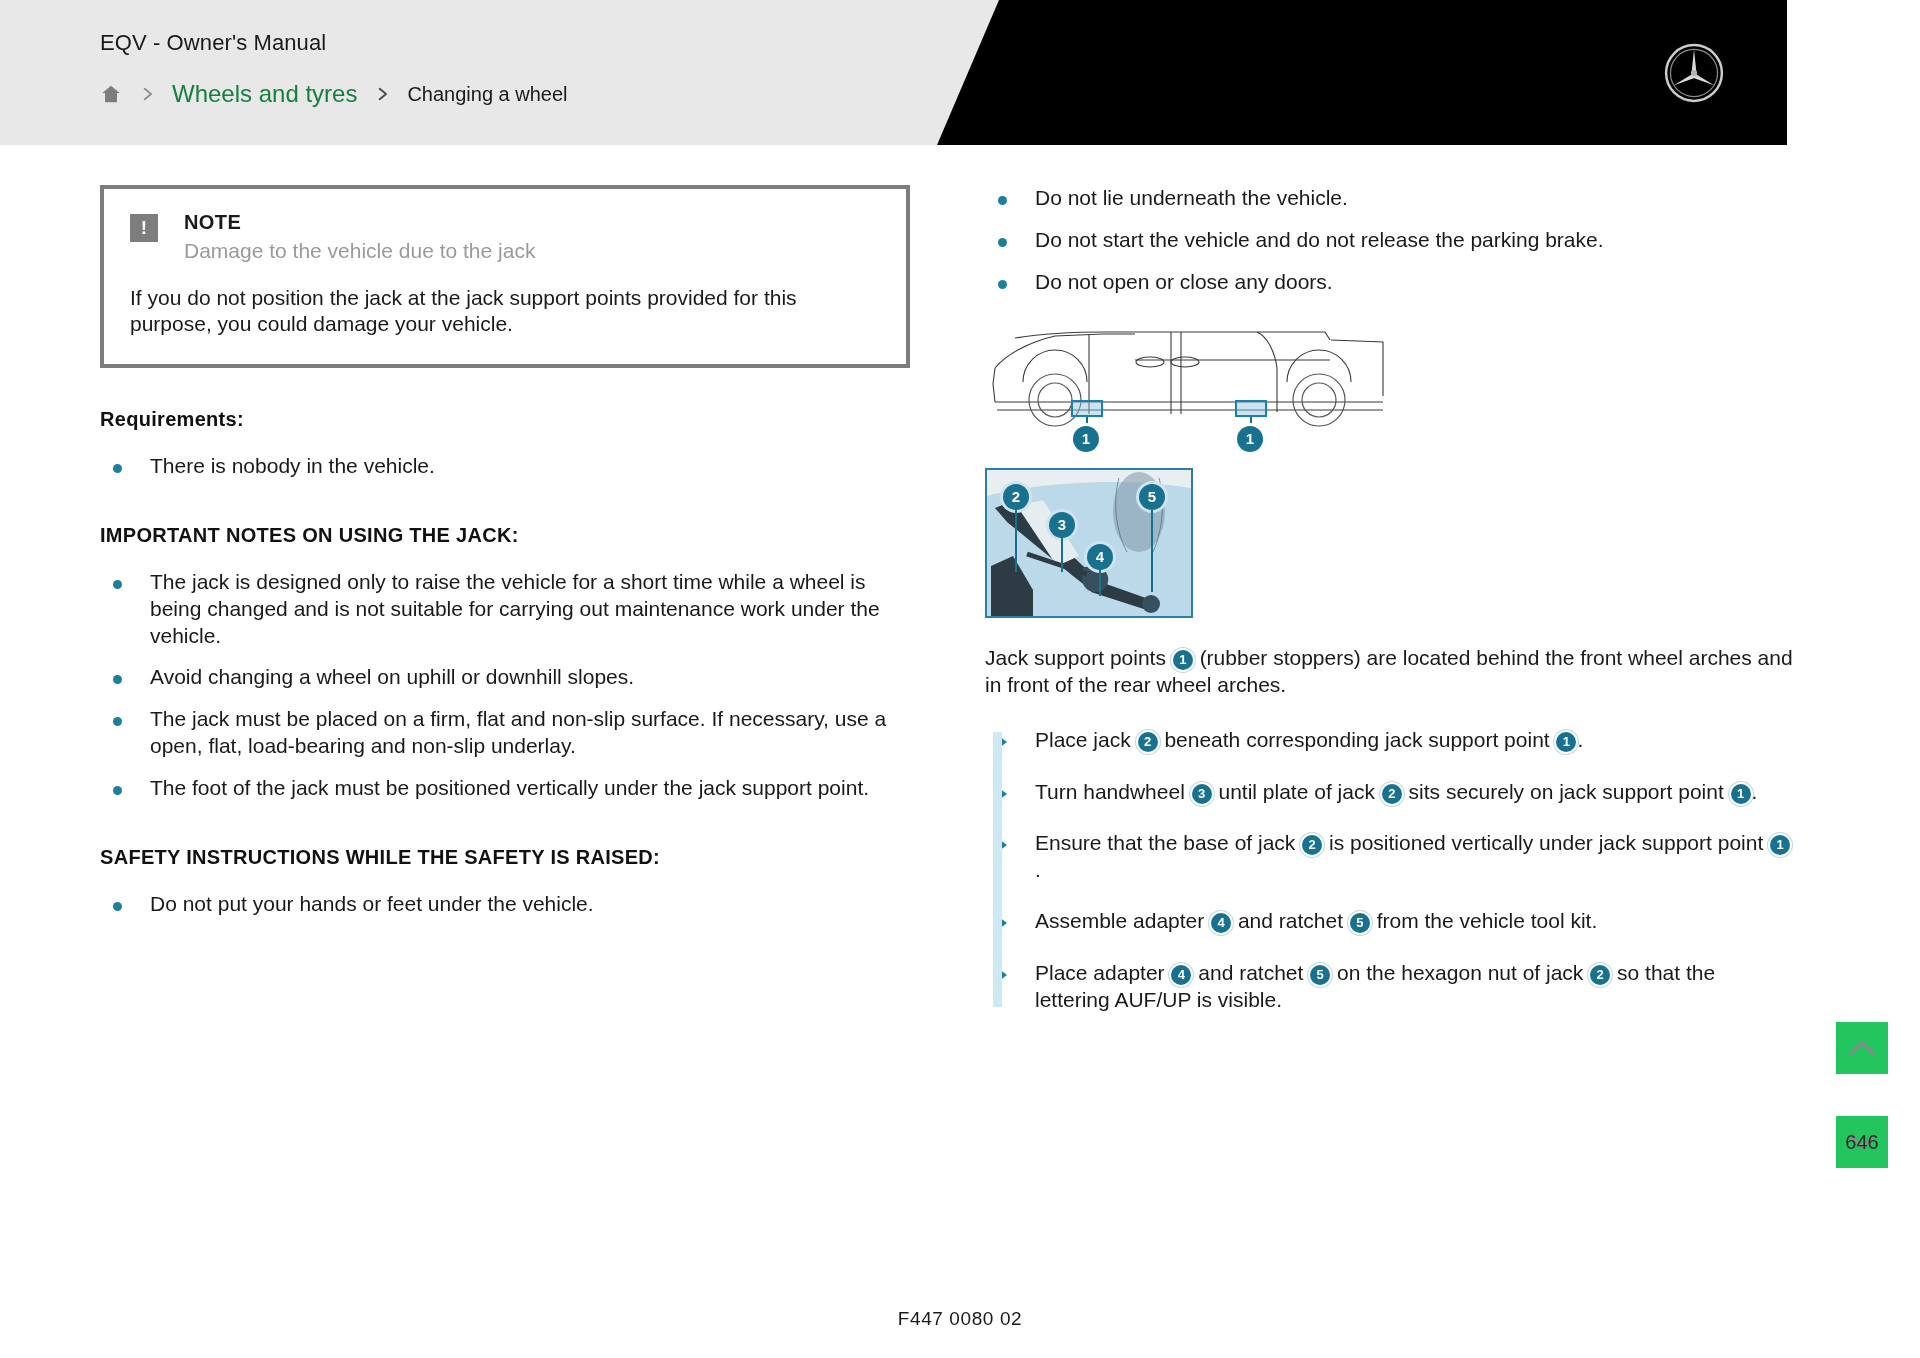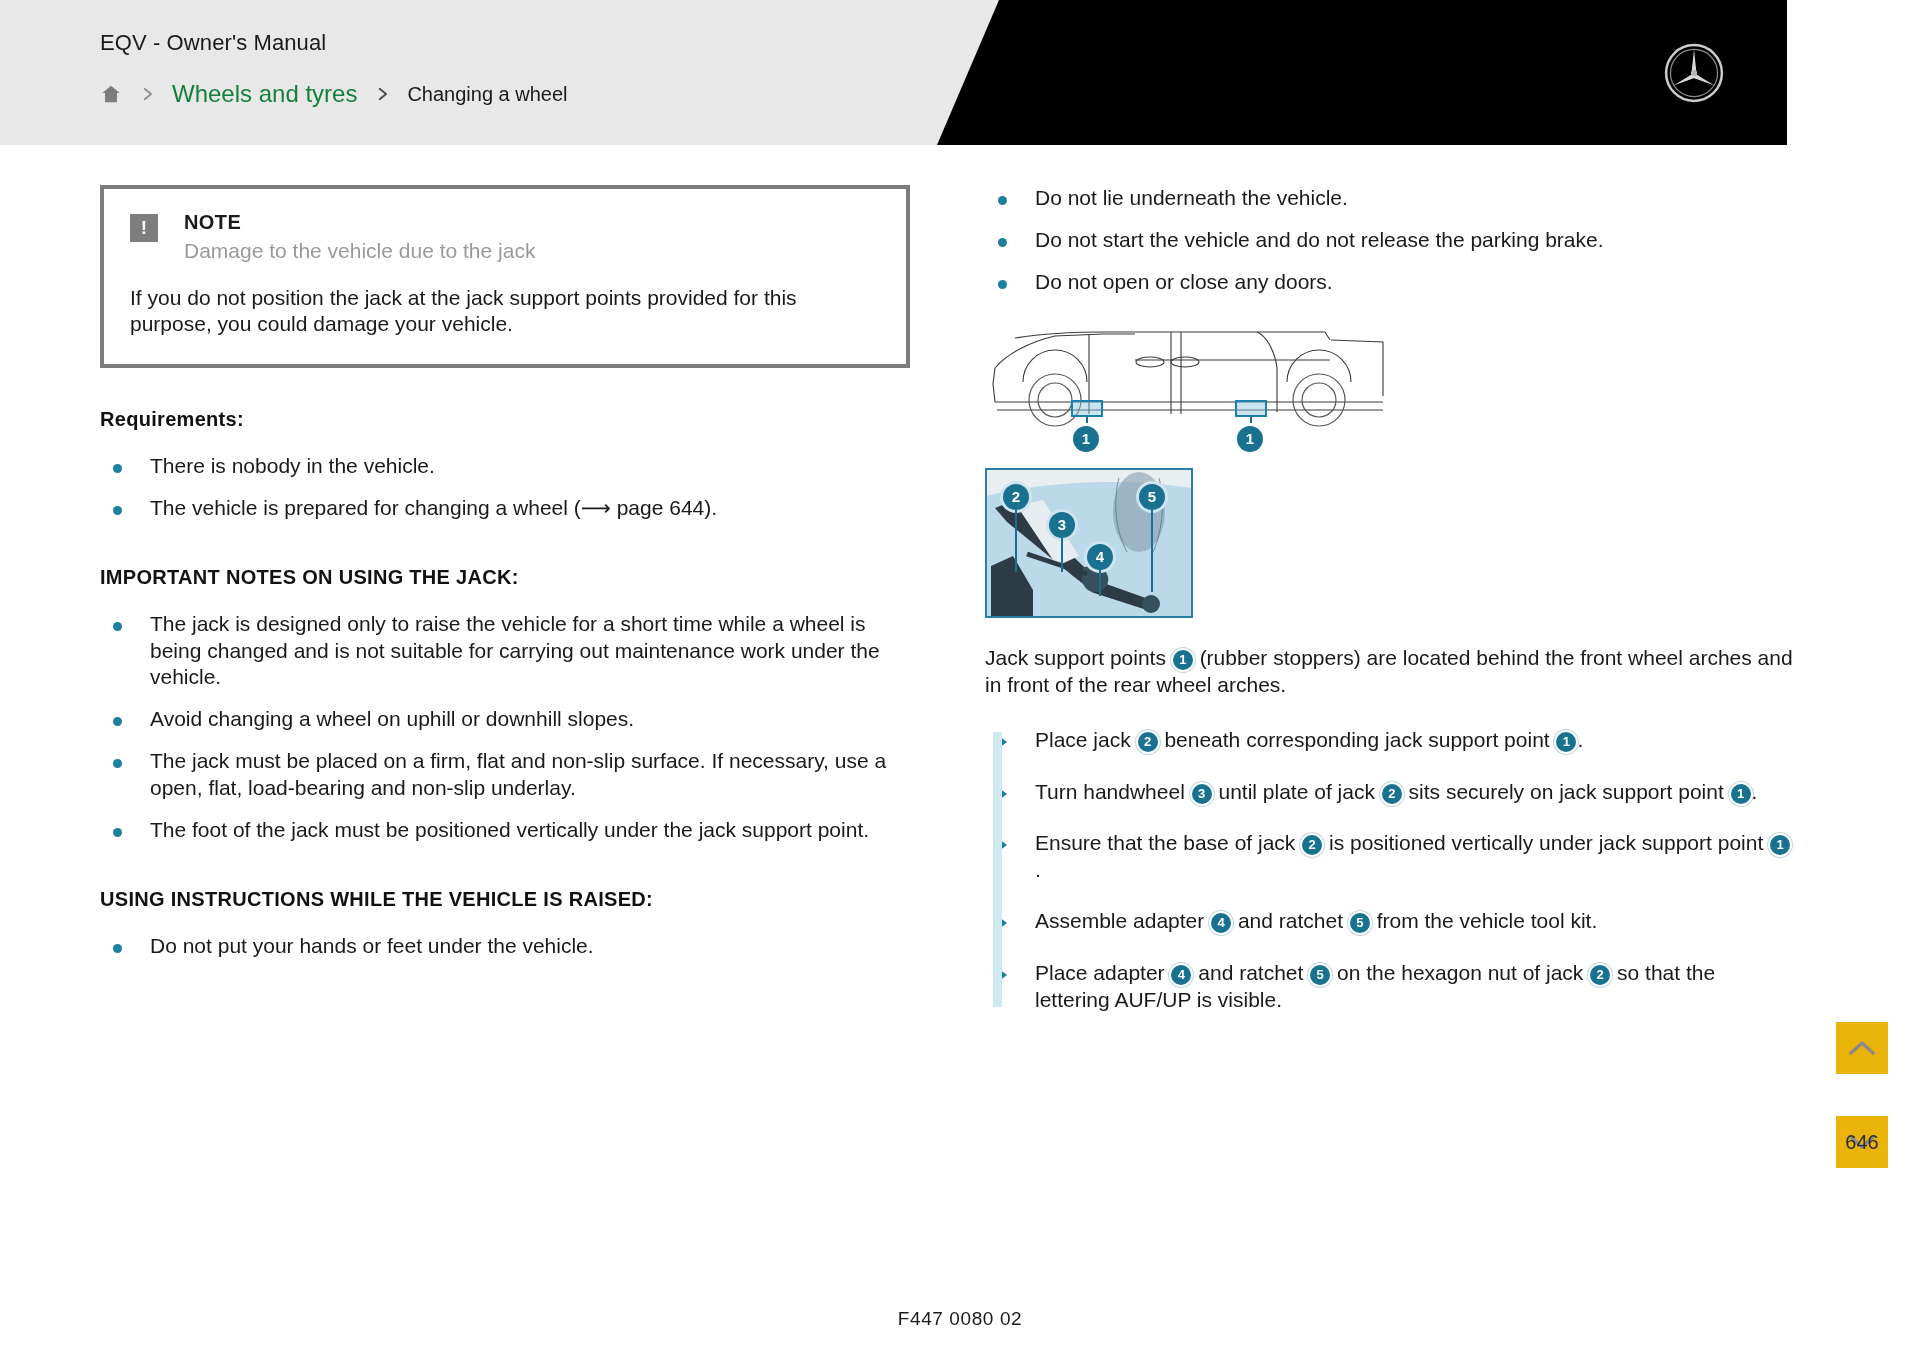--- a/index.html
+++ b/index.html
@@ -265,21 +265,21 @@
     position: absolute;
     left: 0; right: 0; bottom: 28px;
     text-align: center;
     font-size: 19px;
     color: #1a1a1a;
     letter-spacing: .6px;
   }
   .navbtn {
     position: absolute;
     width: 52px; height: 52px;
-    background: #eab308;
+    background: #22c55e;
     display: flex;
     align-items: center;
     justify-content: center;
   }
   .navbtn.up   { right: 32px; bottom: 284px; }
   .navbtn.page { right: 32px; bottom: 190px; }
   .pagenum {
     position: relative;
     font-size: 20px;
     color: #2b2b2b;
@@ -342,26 +342,20 @@
     </div>
 
     <h2 class="sect">Requirements:</h2>
     <ul class="bullets">
       <li>
         <span class="dot">
             <i></i>
           </span>
         <span class="li-text">There is nobody in the vehicle.</span>
       </li>
-      <li>
-        <span class="dot">
-            <i></i>
-          </span>
-        <span class="li-text">The vehicle is prepared for changing a wheel (⟶ page 644).</span>
-      </li>
     </ul>
 
     <h2 class="sect upper">IMPORTANT NOTES ON USING THE JACK:</h2>
     <ul class="bullets">
       <li>
         <span class="dot">
             <i></i>
           </span>
         <span class="li-text">The jack is designed only to raise the vehicle for a short time while a wheel is being changed and is not suitable for carrying out maintenance work under the vehicle.</span>
       </li>
@@ -378,21 +372,21 @@
         <span class="li-text">The jack must be placed on a firm, flat and non-slip surface. If necessary, use a open, flat, load-bearing and non-slip underlay.</span>
       </li>
       <li>
         <span class="dot">
             <i></i>
           </span>
         <span class="li-text">The foot of the jack must be positioned vertically under the jack support point.</span>
       </li>
     </ul>
 
-    <h2 class="sect upper">USING INSTRUCTIONS WHILE THE VEHICLE IS RAISED:</h2>
+    <h2 class="sect upper">SAFETY INSTRUCTIONS WHILE THE SAFETY IS RAISED:</h2>
     <ul class="bullets">
       <li>
         <span class="dot">
             <i></i>
           </span>
         <span class="li-text">Do not put your hands or feet under the vehicle.</span>
       </li>
     </ul>
   </div>
 

